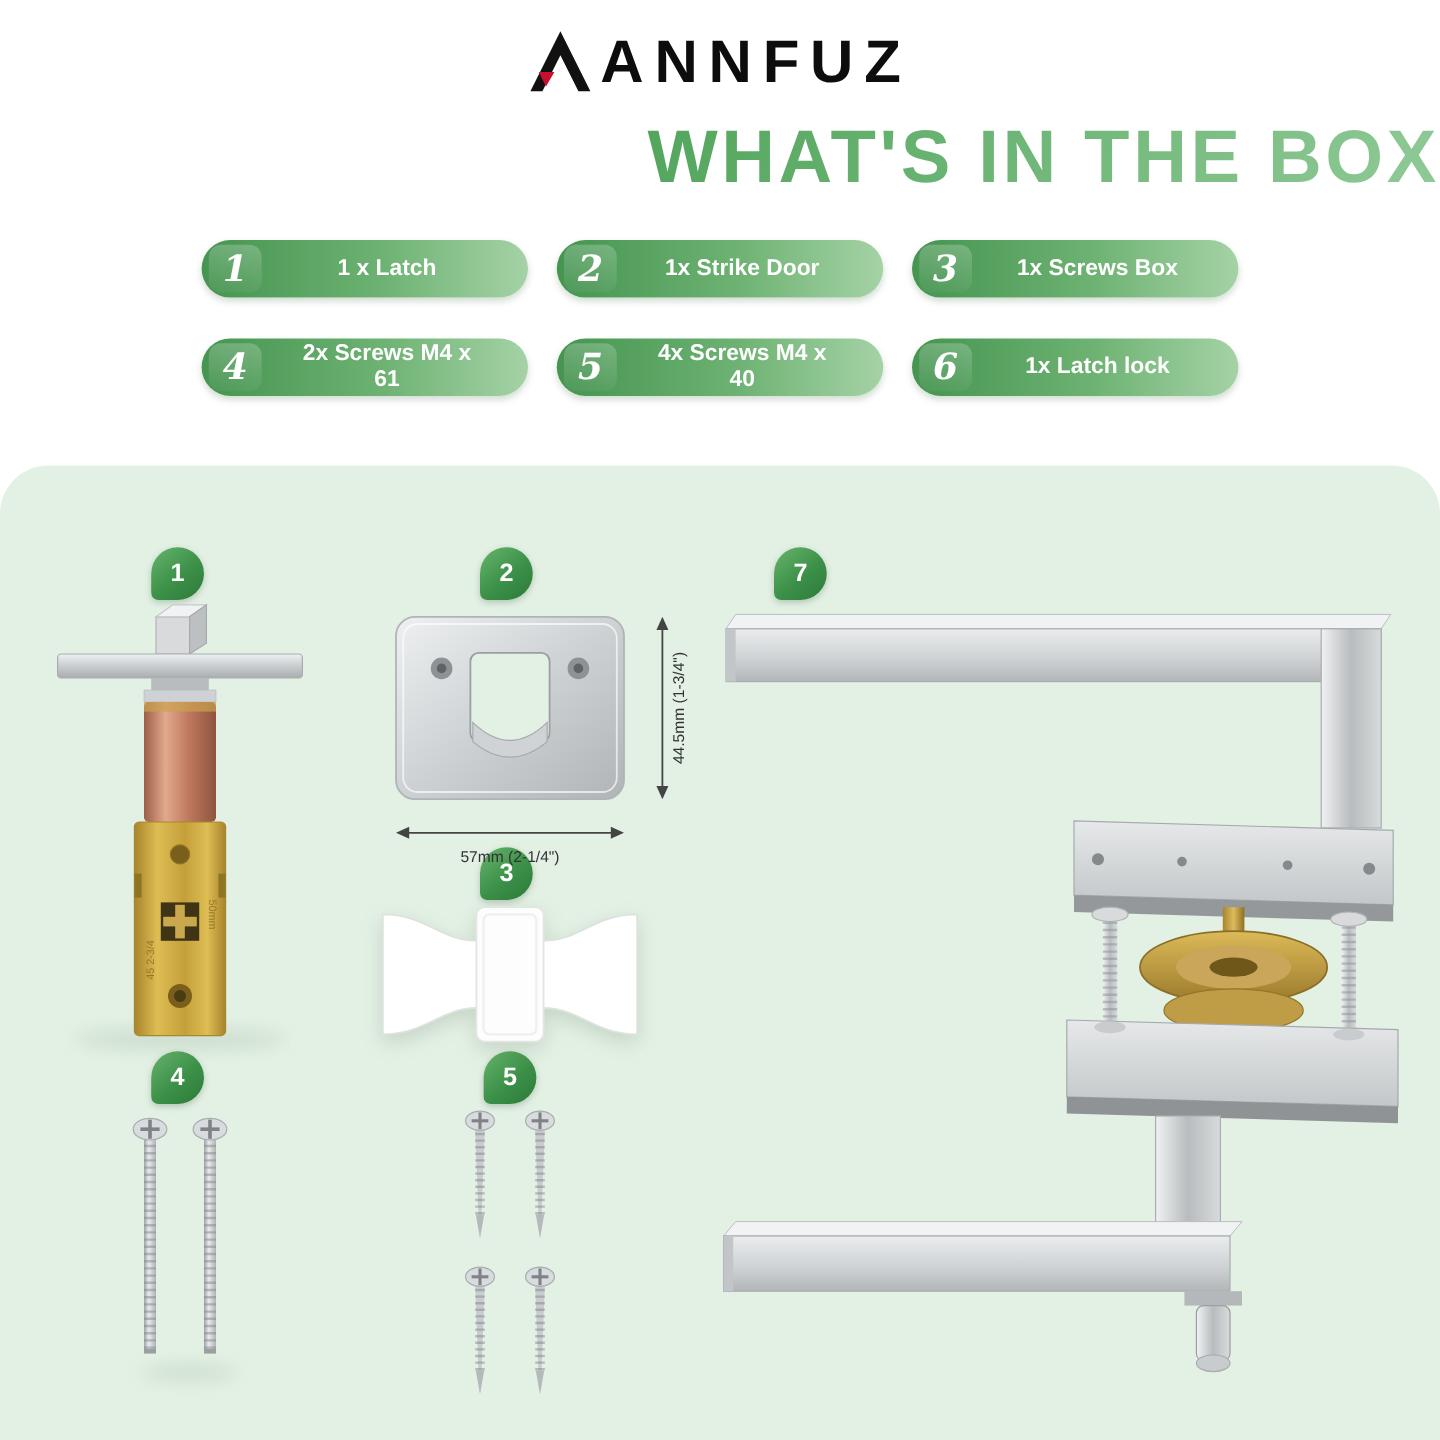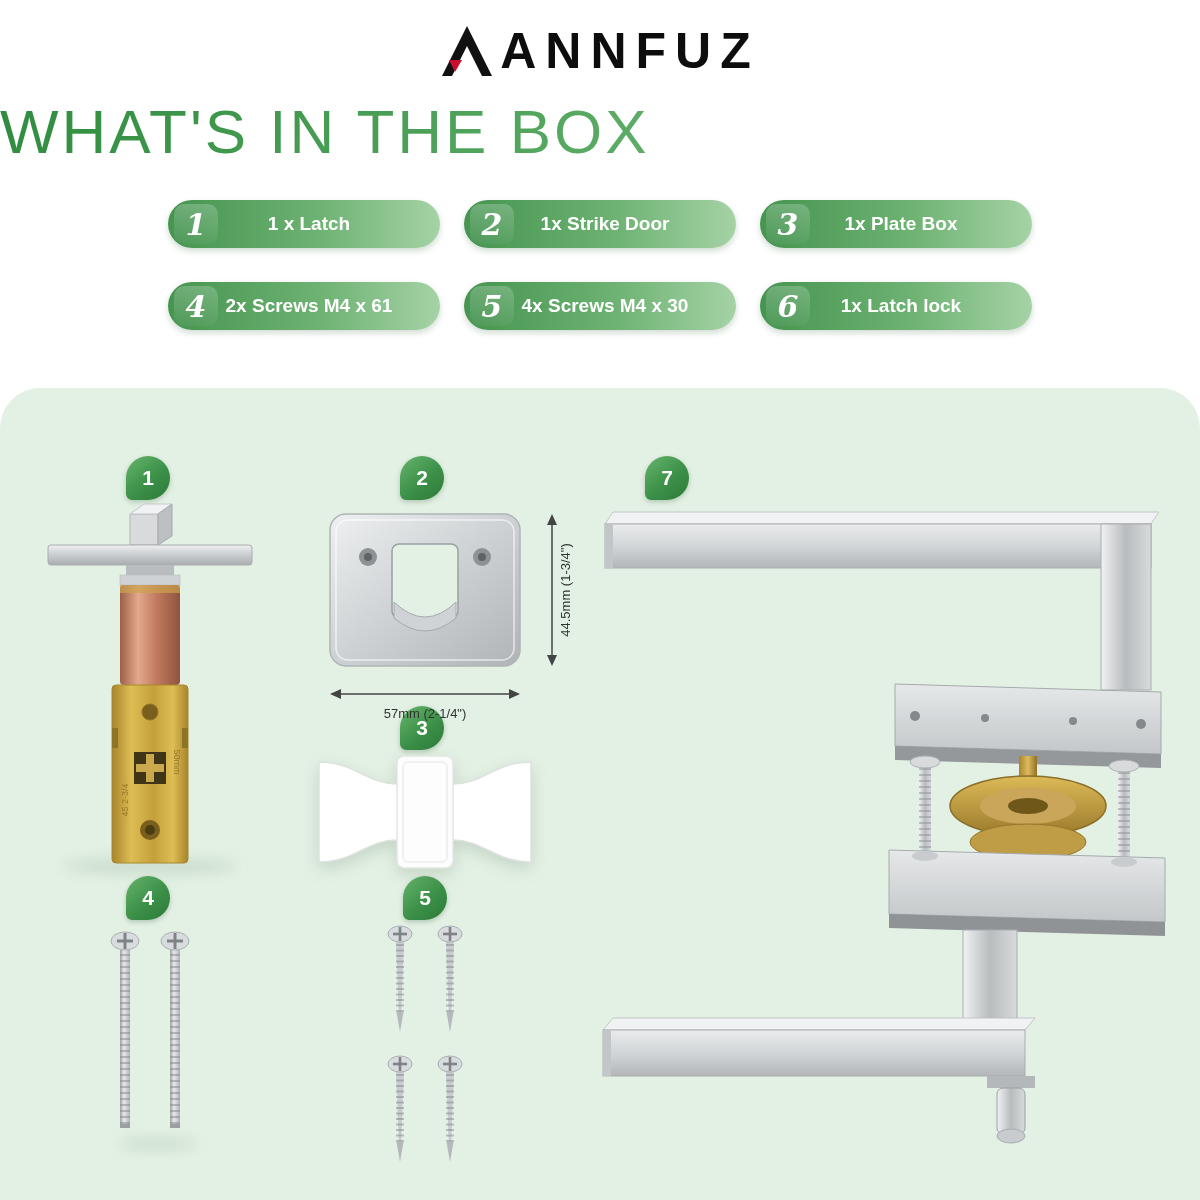--- a/index.html
+++ b/index.html
@@ -2,37 +2,37 @@
 <html><head>
 <meta charset="utf-8">
 <style>
   * { margin:0; padding:0; box-sizing:border-box; }
   body { background:#ffffff; font-family:"Liberation Sans", sans-serif; }
   .page { position:relative; width:1200px; height:1200px; background:#ffffff; overflow:hidden; margin:0 auto; }
 
   
   .logo { position:absolute; top:22px; left:0; width:100%; display:flex; align-items:center; justify-content:center; gap:6px; }
   .logo-text { font-size:50px; font-weight:900; letter-spacing:9px; color:#0d0d0d; }
-  .title { position:absolute; top:96px; left:0; width:100%; text-align:left;
-           font-size:62px; font-weight:400; letter-spacing:3px;
+  .title { position:absolute; top:96px; left:0; width:100%; text-align:right;
+           font-size:62px; font-weight:700; letter-spacing:3px;
            background:linear-gradient(115deg,#2f8c3f 0%,#54a65e 45%,#8fca96 100%);
            -webkit-background-clip:text; background-clip:text; color:transparent; }
 
   
   .badges { position:absolute; top:200px; left:168px; display:grid;
             grid-template-columns:repeat(3,272px); gap:34px 24px; }
   .badge { height:48px; border-radius:24px; display:flex; align-items:center; padding:0 6px;
            background:linear-gradient(90deg,#459450 0%,#6db272 55%,#a5d2a6 100%);
            box-shadow:0 3px 6px rgba(40,90,45,.22); }
   .badge-num { width:44px; height:40px; display:flex; align-items:center; justify-content:center;
                font-family:"DejaVu Serif", serif; font-style:italic; font-weight:bold;
                font-size:30px; color:#ffffff;
                background:linear-gradient(180deg,rgba(255,255,255,.22),rgba(255,255,255,.04));
                border-radius:10px; }
-  .badge-label { flex:1; text-align:center; margin-right:34px; color:#ffffff; font-weight:bold; font-size:19px; }
+  .badge-label { flex:1; text-align:center; margin-right:34px; color:#ffffff; font-weight:bold; font-size:19px;padding-left:27px; }
 
   
   .panel { position:absolute; top:388px; left:0; width:1200px; height:812px;
            background:#e3f1e4; border-radius:40px 40px 0 0; }
 
   
   .pin { position:absolute; width:44px; height:44px; display:flex; align-items:center; justify-content:center;
          color:#fff; font-weight:bold; font-size:21px;
          background:linear-gradient(140deg,#67b46d 0%,#3c9048 55%,#2b7a37 100%);
          border-radius:50% 50% 50% 6px; box-shadow:0 2px 5px rgba(30,70,35,.25); }
@@ -59,29 +59,29 @@
     <div class="badge">
       <span class="badge-num">1</span>
       <span class="badge-label">1 x Latch</span>
     </div>
     <div class="badge">
       <span class="badge-num">2</span>
       <span class="badge-label">1x Strike Door</span>
     </div>
     <div class="badge">
       <span class="badge-num">3</span>
-      <span class="badge-label">1x Plate Box</span>
+      <span class="badge-label">1x Screws Box</span>
     </div>
     <div class="badge">
       <span class="badge-num">4</span>
       <span class="badge-label">2x Screws M4 x 61</span>
     </div>
     <div class="badge">
       <span class="badge-num">5</span>
-      <span class="badge-label">4x Screws M4 x 30</span>
+      <span class="badge-label">4x Screws M4 x 40</span>
     </div>
     <div class="badge">
       <span class="badge-num">6</span>
       <span class="badge-label">1x Latch lock</span>
     </div>
   </div>
 
   <div class="panel"></div>
 
   <div class="pin" style="left:126px; top:456px;">1</div>

